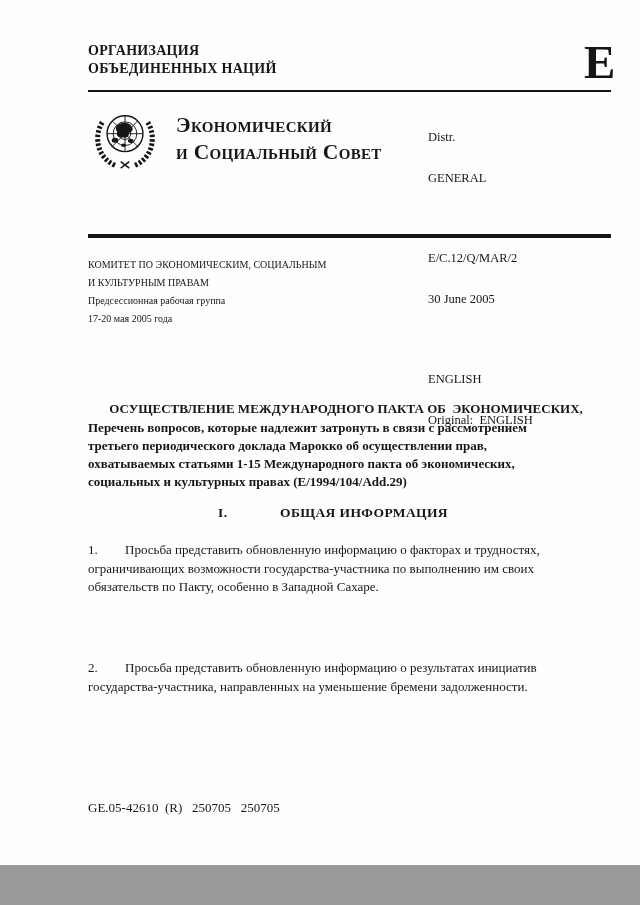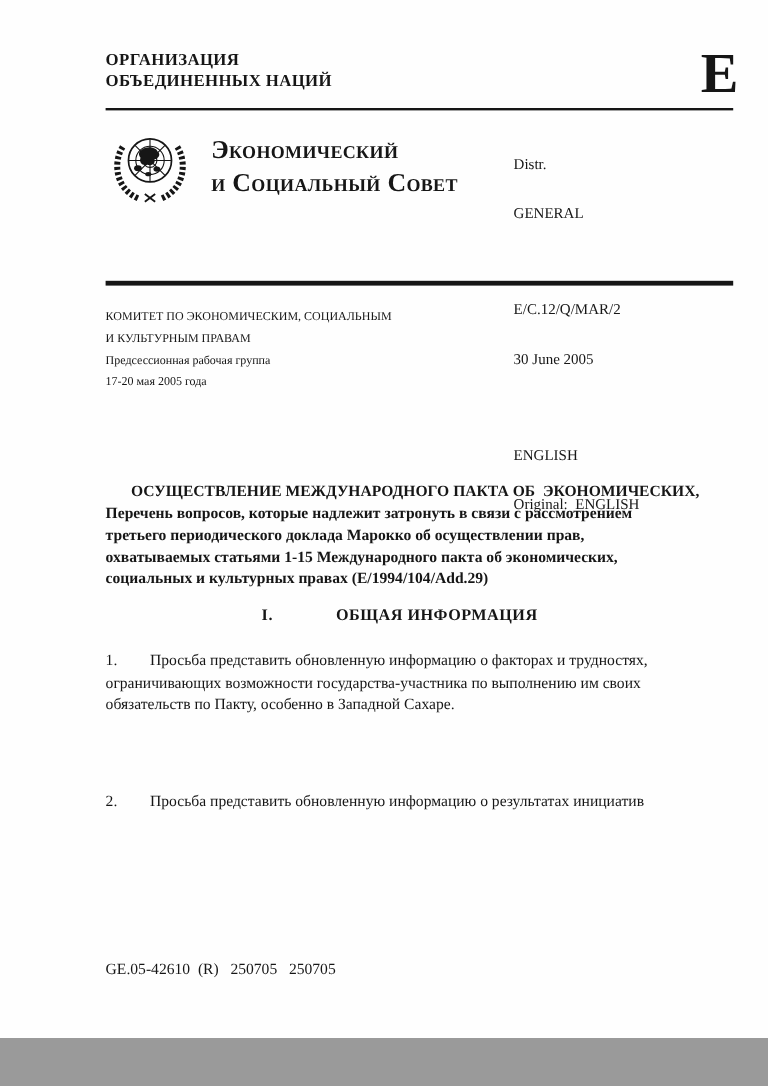--- a/index.html
+++ b/index.html
@@ -182,18 +182,19 @@
   </div>
 
   <div class="para p1">
     <div><span class="pnum">1.</span><span>Просьба представить обновленную информацию о факторах и трудностях,</span></div>
     <div>ограничивающих возможности государства-участника по выполнению им своих</div>
     <div>обязательств по Пакту, особенно в Западной Сахаре.</div>
   </div>
 
   <div class="para p2">
     <div><span class="pnum">2.</span><span>Просьба представить обновленную информацию о результатах инициатив</span></div>
+    <div>государства-участника, направленных на уменьшение бремени задолженности.</div>
   </div>
 
 
   <div class="footer">GE.05-42610  (R)   250705   250705</div>
 
 </div>
 
 </body></html>

